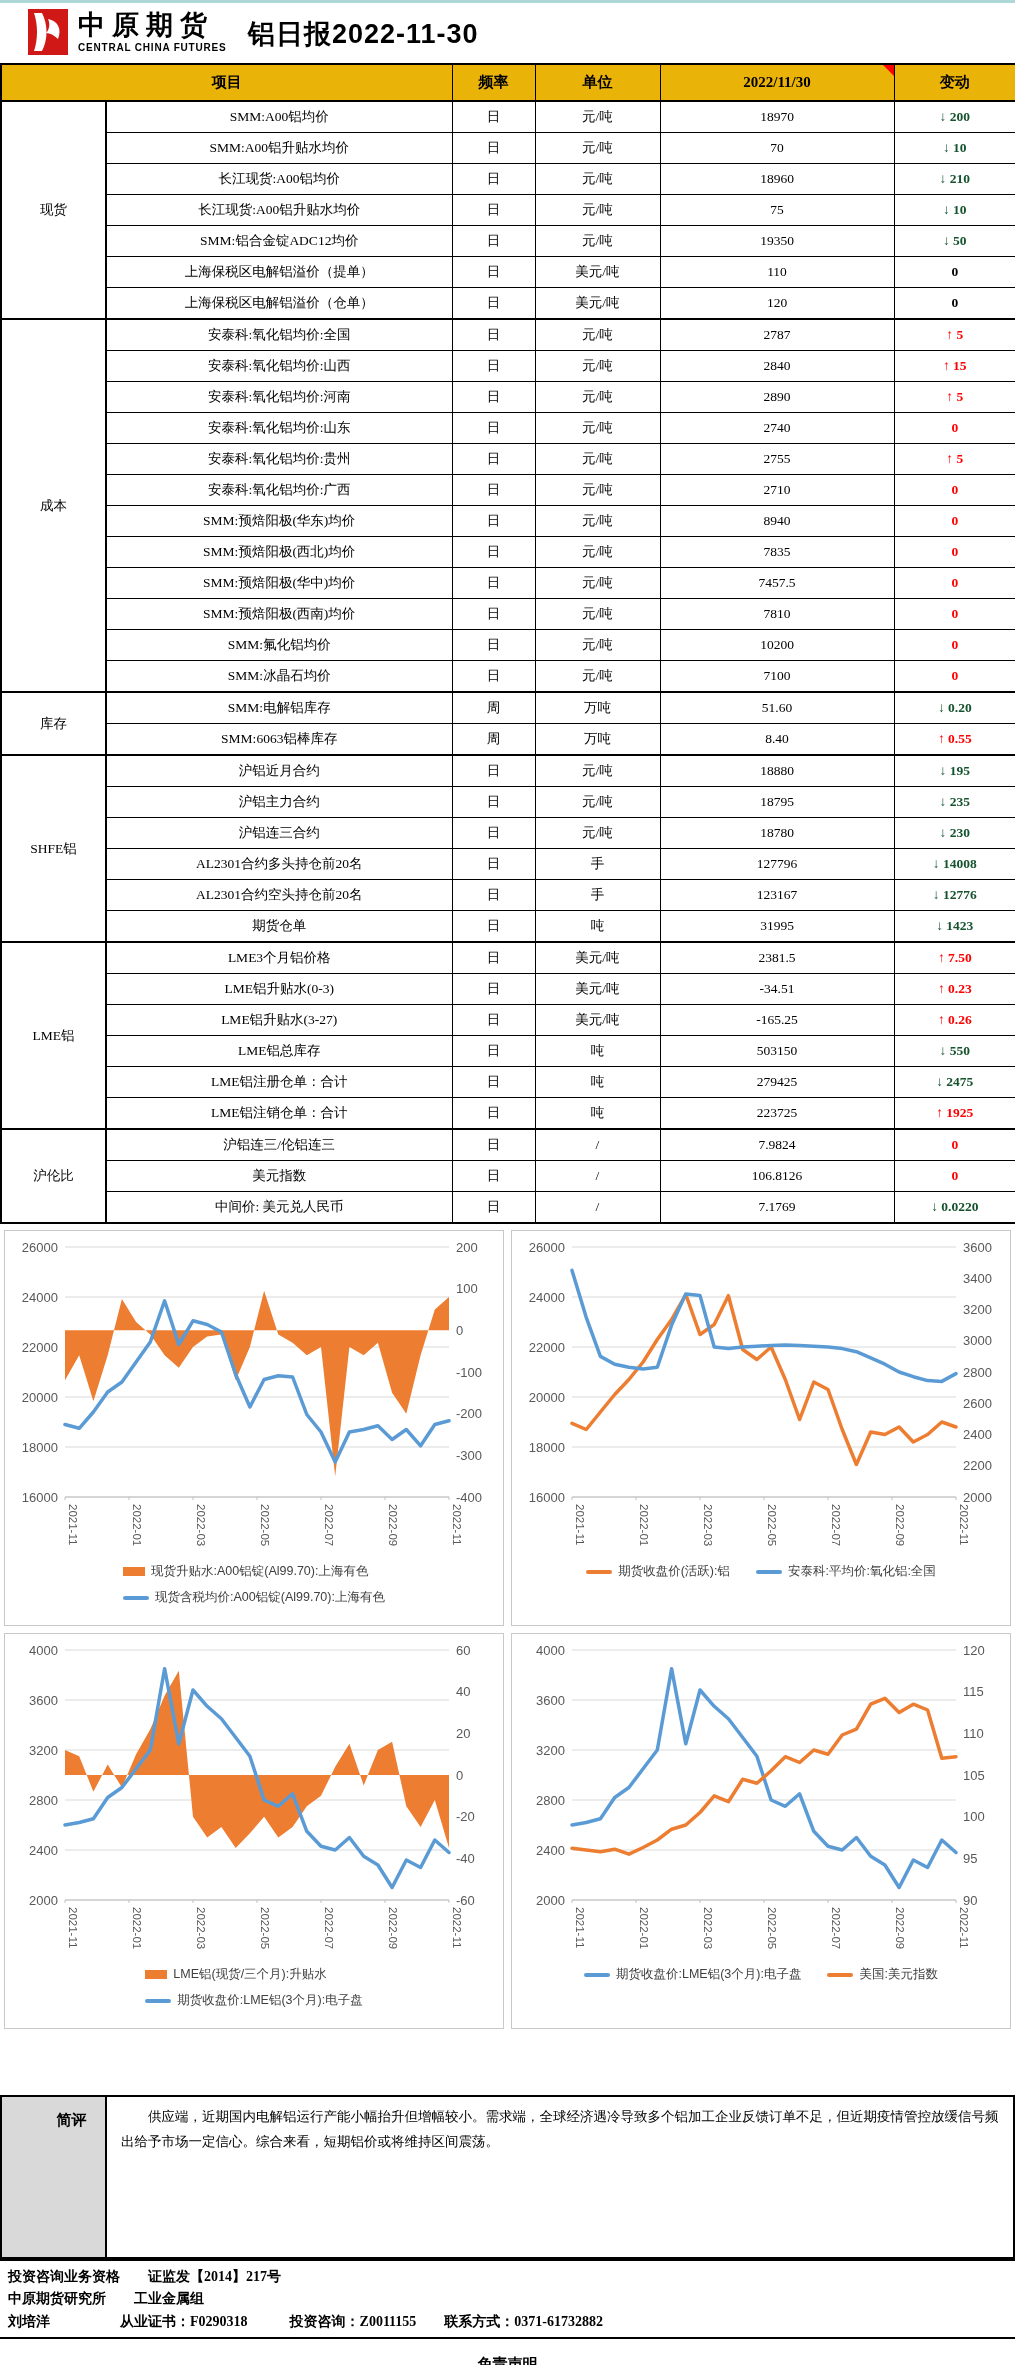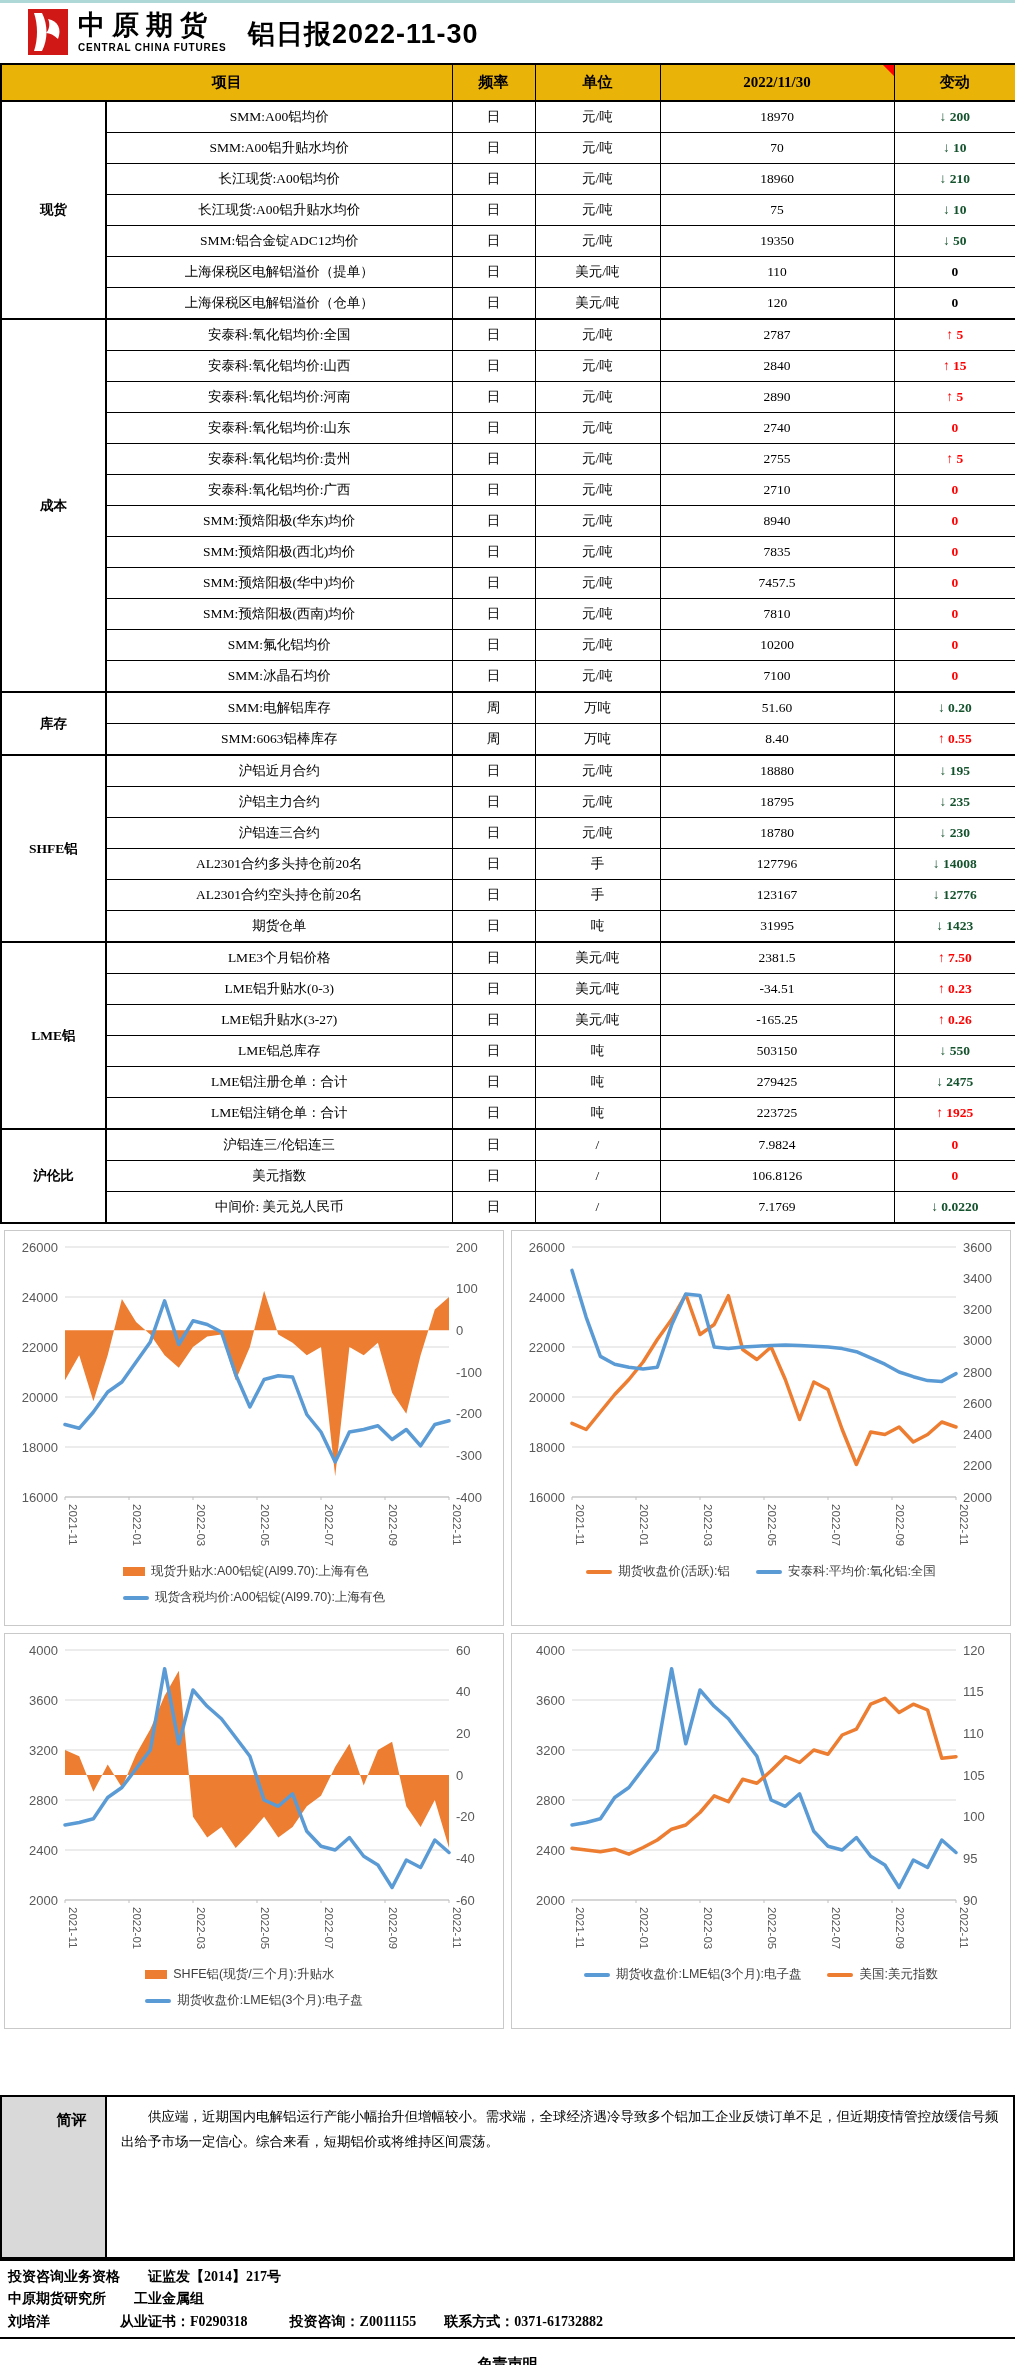--- a/index.html
+++ b/index.html
@@ -10,21 +10,21 @@
   .logo{position:absolute;left:28px;top:6px;display:flex;align-items:center;}
   .logo-mark{width:40px;height:46px;margin-right:10px;}
   .brand-cn{font-family:"Liberation Serif",serif;font-weight:bold;font-size:27px;letter-spacing:7px;line-height:1;}
   .brand-en{font-family:"Liberation Sans",sans-serif;font-weight:bold;font-size:10px;letter-spacing:.8px;margin-top:3px;}
   .rpt-title{position:absolute;left:248px;top:13px;font-family:"Liberation Sans",sans-serif;font-weight:bold;font-size:27px;letter-spacing:1px;}
   
   table.px{border-collapse:collapse;width:1015px;table-layout:fixed;border:2px solid #000;}
   table.px td,table.px th{border:1px solid #000;text-align:center;vertical-align:middle;overflow:hidden;white-space:nowrap;}
   table.px thead th{background:#eab308;height:33px;font-size:15px;font-weight:bold;color:#000;position:relative;}
   table.px tbody td{height:28px;font-size:13.5px;background:#fff;}
-  td.cat{background:#bfbfbf;font-weight:bold;font-size:15px;border-right:2px solid #000 !important;}
+  td.cat{background:#bfbfbf;font-weight:normal;font-size:15px;border-right:2px solid #000 !important;}
   tr.gs td{border-top:2px solid #000;}
   td.val{font-size:14px;}
   td.chg{font-weight:bold;font-size:14px;}
   .c-green{color:#14532d;margin-left:16px;}
   .c-red{color:#ff0000;}
   .c-black{color:#000;}
   .tri{position:absolute;top:0;right:0;width:0;height:0;border-left:11px solid transparent;border-top:11px solid #ff0000;}
   
   .charts{display:flex;flex-wrap:wrap;gap:7px;padding:6px 4px 0 4px;}
   .chart-box{width:500px;height:396px;border:1px solid #c9c9c9;box-sizing:border-box;background:#fff;}
@@ -481,21 +481,21 @@
         <line x1="380" x2="380" y1="266" y2="269" stroke="#bfbfbf"></line>
         <text transform="translate(384,273) rotate(90)" text-anchor="start" fill="#595959" font-size="11.5" font-family="Liberation Sans, sans-serif">2022-09</text>
         <line x1="444" x2="444" y1="266" y2="269" stroke="#bfbfbf"></line>
         <text transform="translate(448,273) rotate(90)" text-anchor="start" fill="#595959" font-size="11.5" font-family="Liberation Sans, sans-serif">2022-11</text>
         <polygon points="60.0,116.0 74.2,122.3 88.4,157.7 102.7,130.6 116.9,153.5 131.1,120.2 145.3,95.2 159.6,61.8 173.8,36.8 188.0,182.7 202.2,203.5 216.4,193.1 230.7,213.9 244.9,199.3 259.1,182.7 273.3,203.5 287.6,193.1 301.8,172.3 316.0,161.8 330.2,132.7 344.4,109.8 358.7,151.4 372.9,116.0 387.1,107.7 401.3,172.3 415.6,193.1 429.8,166.0 444.0,213.9 444.0,141.0 60.0,141.0" fill="#ED7D31" stroke="none"></polygon>
         <polyline points="60.0,191.0 74.2,188.5 88.4,184.8 102.7,163.5 116.9,153.5 131.1,134.8 145.3,116.0 159.6,34.7 173.8,109.8 188.0,56.0 202.2,72.3 216.4,84.8 230.7,103.5 244.9,122.3 259.1,166.0 273.3,172.3 287.6,159.8 301.8,197.3 316.0,212.3 330.2,216.0 344.4,203.5 358.7,222.3 372.9,231.0 387.1,253.5 401.3,226.0 415.6,233.5 429.8,206.0 444.0,218.5" fill="none" stroke="#5B9BD5" stroke-width="3.5" stroke-linejoin="round" stroke-linecap="round"></polyline>
       </svg>
     <div class="legend col">
         <span class="lg-item">
           <span class="sw-area" style="background: rgb(237, 125, 49);"></span>
-          <span>SHFE铝(现货/三个月):升贴水</span>
+          <span>LME铝(现货/三个月):升贴水</span>
         </span>
         <span class="lg-item">
           <span class="sw-line" style="background: rgb(91, 155, 213);"></span>
           <span>期货收盘价:LME铝(3个月):电子盘</span>
         </span>
       </div>
   </div>
   <div class="chart-box">
     <svg width="500" height="330" viewBox="0 0 500 330">
         <line x1="60" x2="444" y1="266" y2="266" stroke="#d9d9d9" stroke-width="1"></line>

